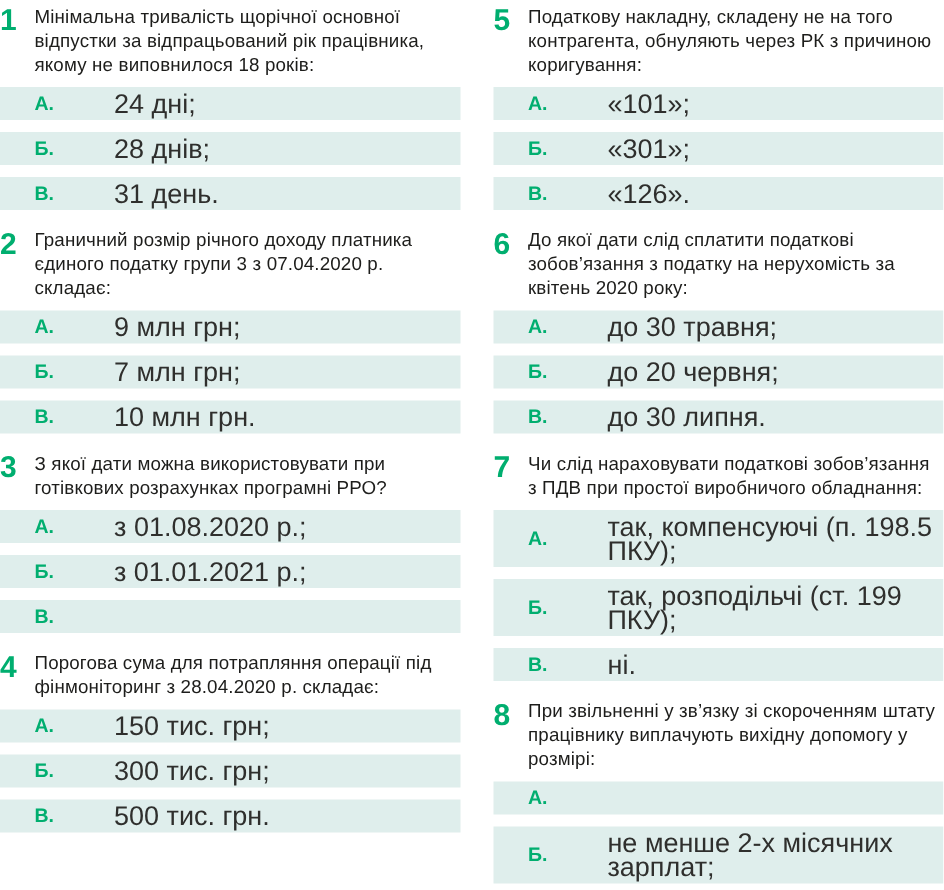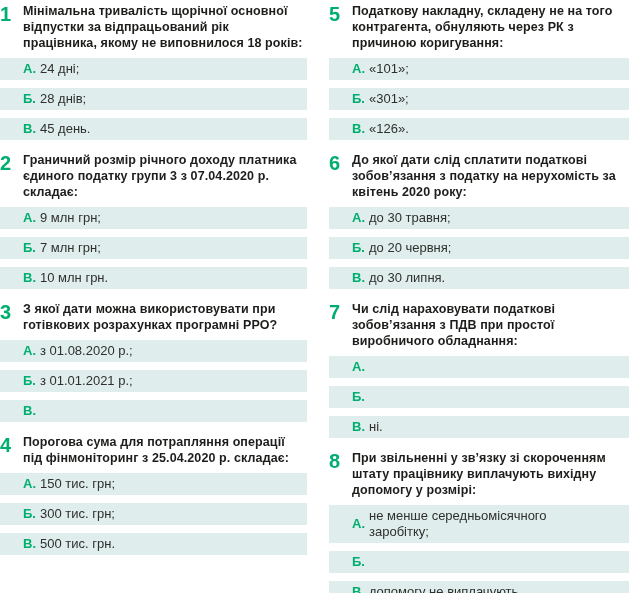--- a/index.html
+++ b/index.html
@@ -32,21 +32,21 @@
     flex: 0 0 23px;
     color: var(--accent);
     font-size: 20px;
     font-weight: 700;
     line-height: 1;
     padding-top: 1px;
   }
   .q-text {
     margin: 0;
     font-size: 12.5px;
-    font-weight: 700;
+    font-weight: 400;
     line-height: 16px;
     letter-spacing: 0.1px;
     color: var(--q-color);
     padding-right: 2px;
   }
   .option {
     display: flex;
     align-items: center;
     background: var(--row-bg);
     min-height: 22px;
@@ -57,22 +57,23 @@
   .opt-letter {
     color: var(--accent);
     font-weight: 700;
     font-size: 13px;
     margin-right: 4px;
     flex: 0 0 auto;
     line-height: 16px;
   }
   .opt-text {
     color: var(--opt-color);
-    font-size: 13px;
+    font-size: 18px;
     line-height: 16px;
+    margin-left: 36px;
   }
   .opt-text.narrow { max-width: 196px; }
 </style>
 </head>
 <body>
 
 <main class="quiz">
 
   <div class="col">
 
@@ -84,21 +85,21 @@
       <div class="option">
         <span class="opt-letter">А.</span>
         <span class="opt-text">24 дні;</span>
       </div>
       <div class="option">
         <span class="opt-letter">Б.</span>
         <span class="opt-text">28 днів;</span>
       </div>
       <div class="option">
         <span class="opt-letter">В.</span>
-        <span class="opt-text">45 день.</span>
+        <span class="opt-text">31 день.</span>
       </div>
     </section>
 
     <section class="question">
       <div class="q-header">
         <div class="q-num">2</div>
         <h2 class="q-text">Граничний розмір річного доходу платника єдиного податку групи 3 з 07.04.2020 р. складає:</h2>
       </div>
       <div class="option">
         <span class="opt-letter">А.</span>
@@ -128,21 +129,21 @@
         <span class="opt-text">з 01.01.2021 р.;</span>
       </div>
       <div class="option">
         <span class="opt-letter">В.</span>
       </div>
     </section>
 
     <section class="question">
       <div class="q-header">
         <div class="q-num">4</div>
-        <h2 class="q-text">Порогова сума для потрапляння операції під фінмоніторинг з 25.04.2020 р. складає:</h2>
+        <h2 class="q-text">Порогова сума для потрапляння операції під фінмоніторинг з 28.04.2020 р. складає:</h2>
       </div>
       <div class="option">
         <span class="opt-letter">А.</span>
         <span class="opt-text">150 тис. грн;</span>
       </div>
       <div class="option">
         <span class="opt-letter">Б.</span>
         <span class="opt-text">300 тис. грн;</span>
       </div>
       <div class="option">
@@ -193,41 +194,43 @@
       </div>
     </section>
 
     <section class="question">
       <div class="q-header">
         <div class="q-num">7</div>
         <h2 class="q-text">Чи слід нараховувати податкові зобов’язання з ПДВ при простої виробничого обладнання:</h2>
       </div>
       <div class="option">
         <span class="opt-letter">А.</span>
-      </div>
-      <div class="option">
-        <span class="opt-letter">Б.</span>
+        <span class="opt-text">так, компенсуючі (п. 198.5 ПКУ);</span>
+      </div>
+      <div class="option">
+        <span class="opt-letter">Б.</span>
+        <span class="opt-text">так, розподільчі (ст. 199 ПКУ);</span>
       </div>
       <div class="option">
         <span class="opt-letter">В.</span>
         <span class="opt-text">ні.</span>
       </div>
     </section>
 
     <section class="question">
       <div class="q-header">
         <div class="q-num">8</div>
         <h2 class="q-text">При звільненні у зв’язку зі скороченням штату працівнику виплачують вихідну допомогу у розмірі:</h2>
       </div>
       <div class="option">
         <span class="opt-letter">А.</span>
-        <span class="opt-text narrow">не менше середньомісячного заробітку;</span>
-      </div>
-      <div class="option">
-        <span class="opt-letter">Б.</span>
+      </div>
+      <div class="option">
+        <span class="opt-letter">Б.</span>
+        <span class="opt-text">не менше 2-х місячних зарплат;</span>
       </div>
       <div class="option">
         <span class="opt-letter">В.</span>
         <span class="opt-text">допомогу не виплачують.</span>
       </div>
     </section>
 
   </div>
 
 </main>

